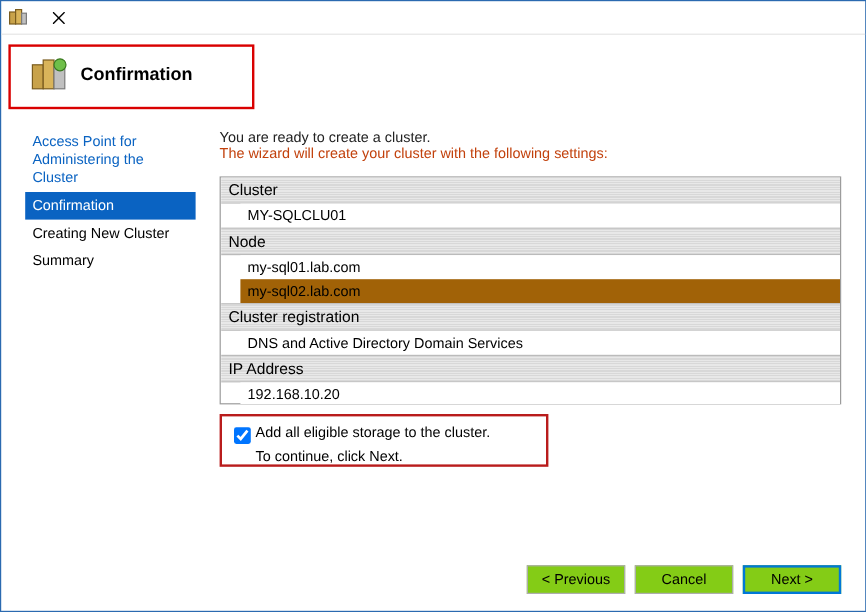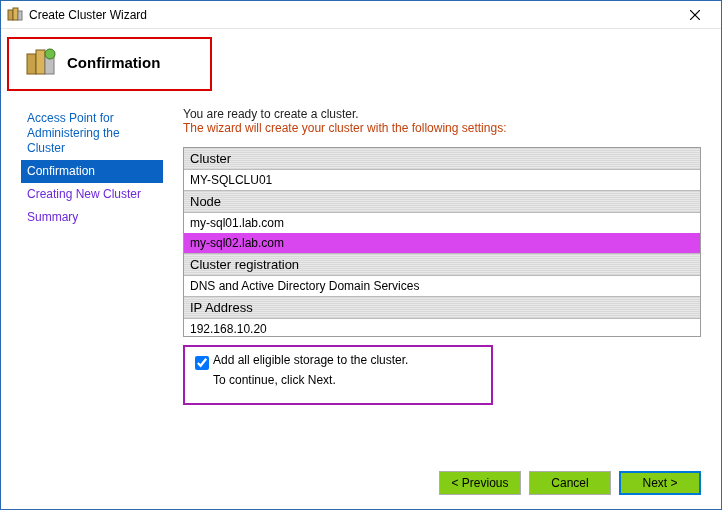--- a/index.html
+++ b/index.html
@@ -11,34 +11,34 @@
   .closebtn { width:40px; height:100%; display:flex; align-items:center; justify-content:center; cursor:pointer; }
 
   .header { display:flex; align-items:center; padding:10px 16px 14px 16px; border:2px solid #d90000; width:205px; margin:6px 0 0 6px; position:absolute; top:30px; left:0; height:54px; }
   .header-ghost { height:60px; } 
   .header .hicon { width:32px; height:32px; margin-right:10px; }
   .header .htitle { font-size:15px; font-weight:bold; font-family:Verdana,Geneva,sans-serif; }
 
   .body { display:flex; padding:0 20px 0 20px; gap:20px; height:362px; }
   .sidebar { width:142px; padding-top:18px; }
   .side-item { padding:4px 6px; color:#0a63c2; line-height:1.25; cursor:default; }
-  .side-item.dis { color:#6d28d9; }
+  .side-item.dis { color:#000000; }
   .side-item.active { background:#0a63c2; color:#fff; }
 
   .main { flex:1; padding-top:18px; }
   .intro1 { color:#222; }
   .intro2 { color:#c2410c; margin-bottom:12px; }
 
   .grid { border:1px solid #9c9c9c; height:190px; overflow:auto; }
   .gh { background:repeating-linear-gradient(0deg,#d8d8d8 0,#d8d8d8 1px,#e8e8e8 1px,#e8e8e8 2px); font-size:13px; padding:3px 6px; border-top:1px solid #bbb; border-bottom:1px solid #bbb; }
   .gh:first-child { border-top:none; }
-  .gr { padding:3px 6px; background:#fff; }
-  .gr.alt { background:#d946ef; }
+  .gr { padding:3px 6px; background:#fff;margin-left:16px; }
+  .gr.alt { background:#a16207; }
 
-  .footer-annot { border:2px solid #a21caf; width:310px; padding:6px 6px 16px 28px; margin-top:8px; position:relative; }
+  .footer-annot { border:2px solid #b91c1c; width:274px; padding:6px 6px 0 28px; margin-top:8px; position:relative; }
   .chk { position:absolute; left:6px; top:6px; width:14px; height:14px; }
   .chklabel { }
   .continue { margin-top:6px; }
 
   .buttons { position:absolute; bottom:14px; right:20px; display:flex; gap:8px; }
   .btn { min-width:82px; height:24px; border:1px solid #adadad; background:#84cc16; display:flex; align-items:center; justify-content:center; cursor:pointer; }
   .btn.default { border:2px solid #0078d7; }
 </style>
 </head>
 <body>
@@ -46,21 +46,20 @@
 <div class="window">
 
   <div class="titlebar">
     <span class="winicon">
       <svg viewBox="0 0 16 16" width="16" height="16">
         <rect x="1" y="3" width="5" height="10" fill="#c8a24a" stroke="#7a5c1e"></rect>
         <rect x="6" y="1" width="5" height="12" fill="#d9b45a" stroke="#7a5c1e"></rect>
         <rect x="11" y="4" width="4" height="9" fill="#c0c0c0" stroke="#7a7a7a"></rect>
       </svg>
     </span>
-    <span class="title">Create Cluster Wizard</span>
     <div class="closebtn">
       <svg viewBox="0 0 10 10" width="10" height="10">
         <line x1="0" y1="0" x2="10" y2="10" stroke="black" stroke-width="1.2"></line>
         <line x1="10" y1="0" x2="0" y2="10" stroke="black" stroke-width="1.2"></line>
       </svg>
     </div>
   </div>
 
   <div class="header">
     <span class="hicon">

